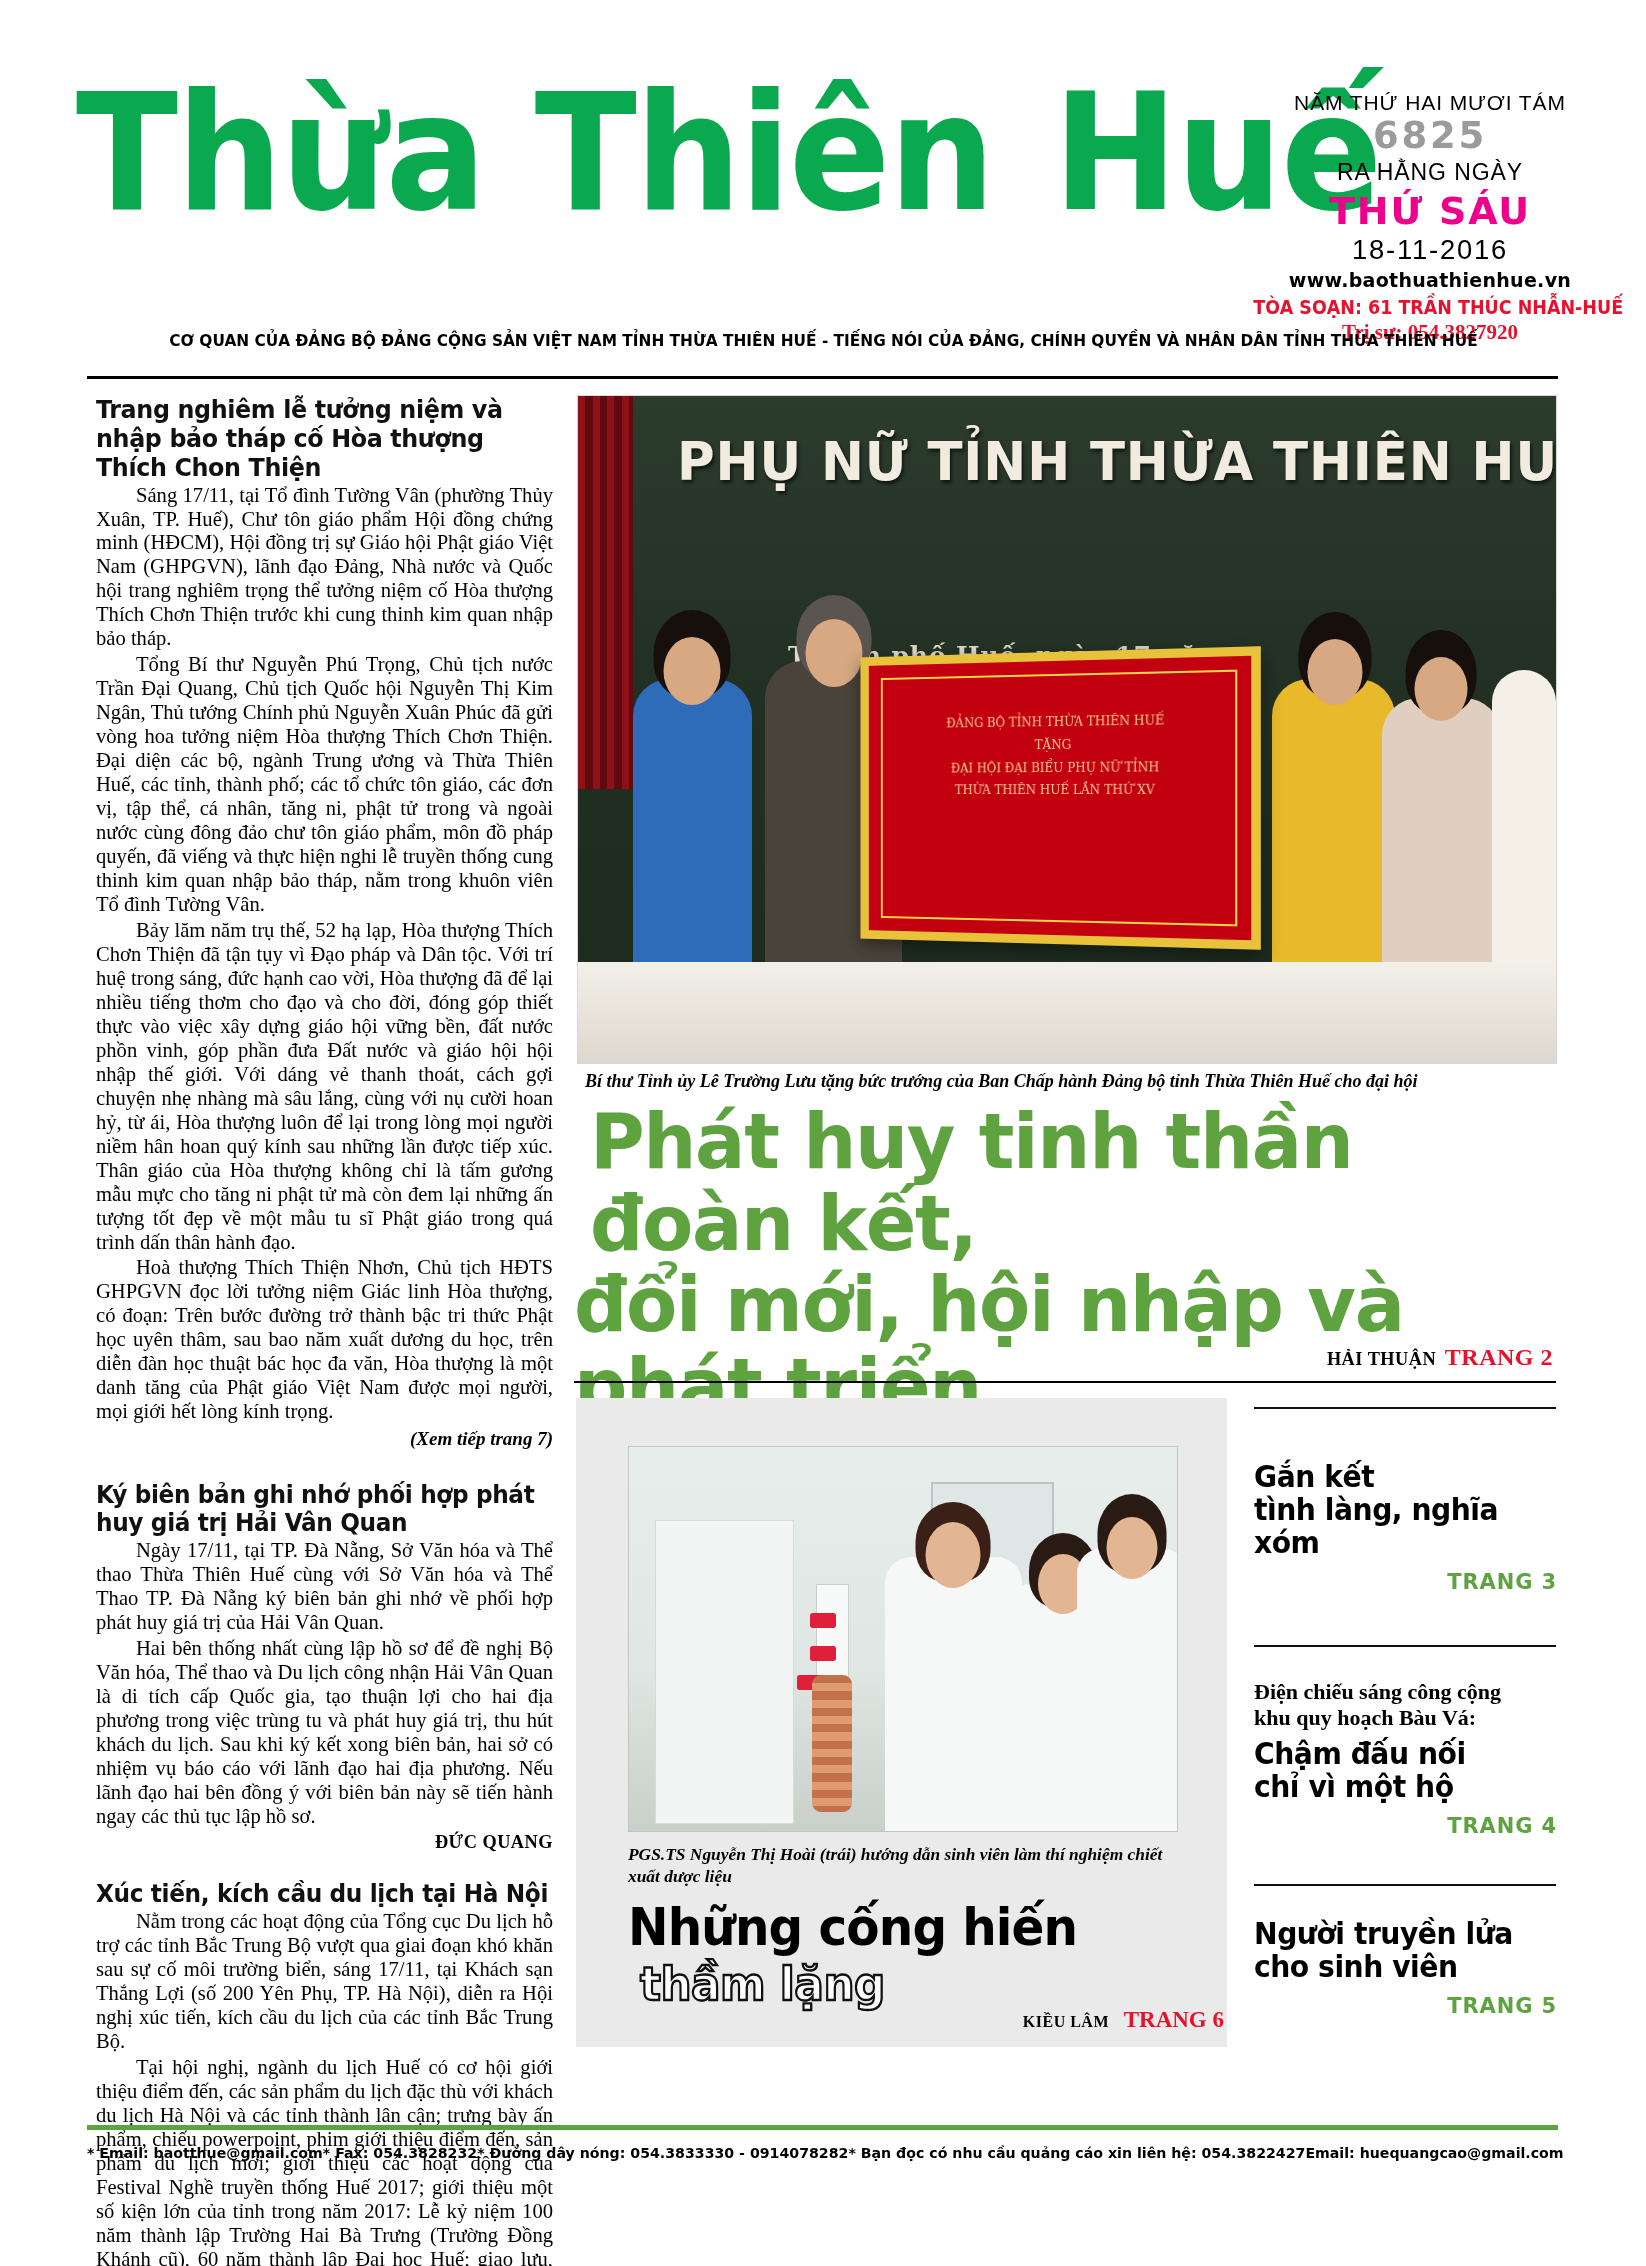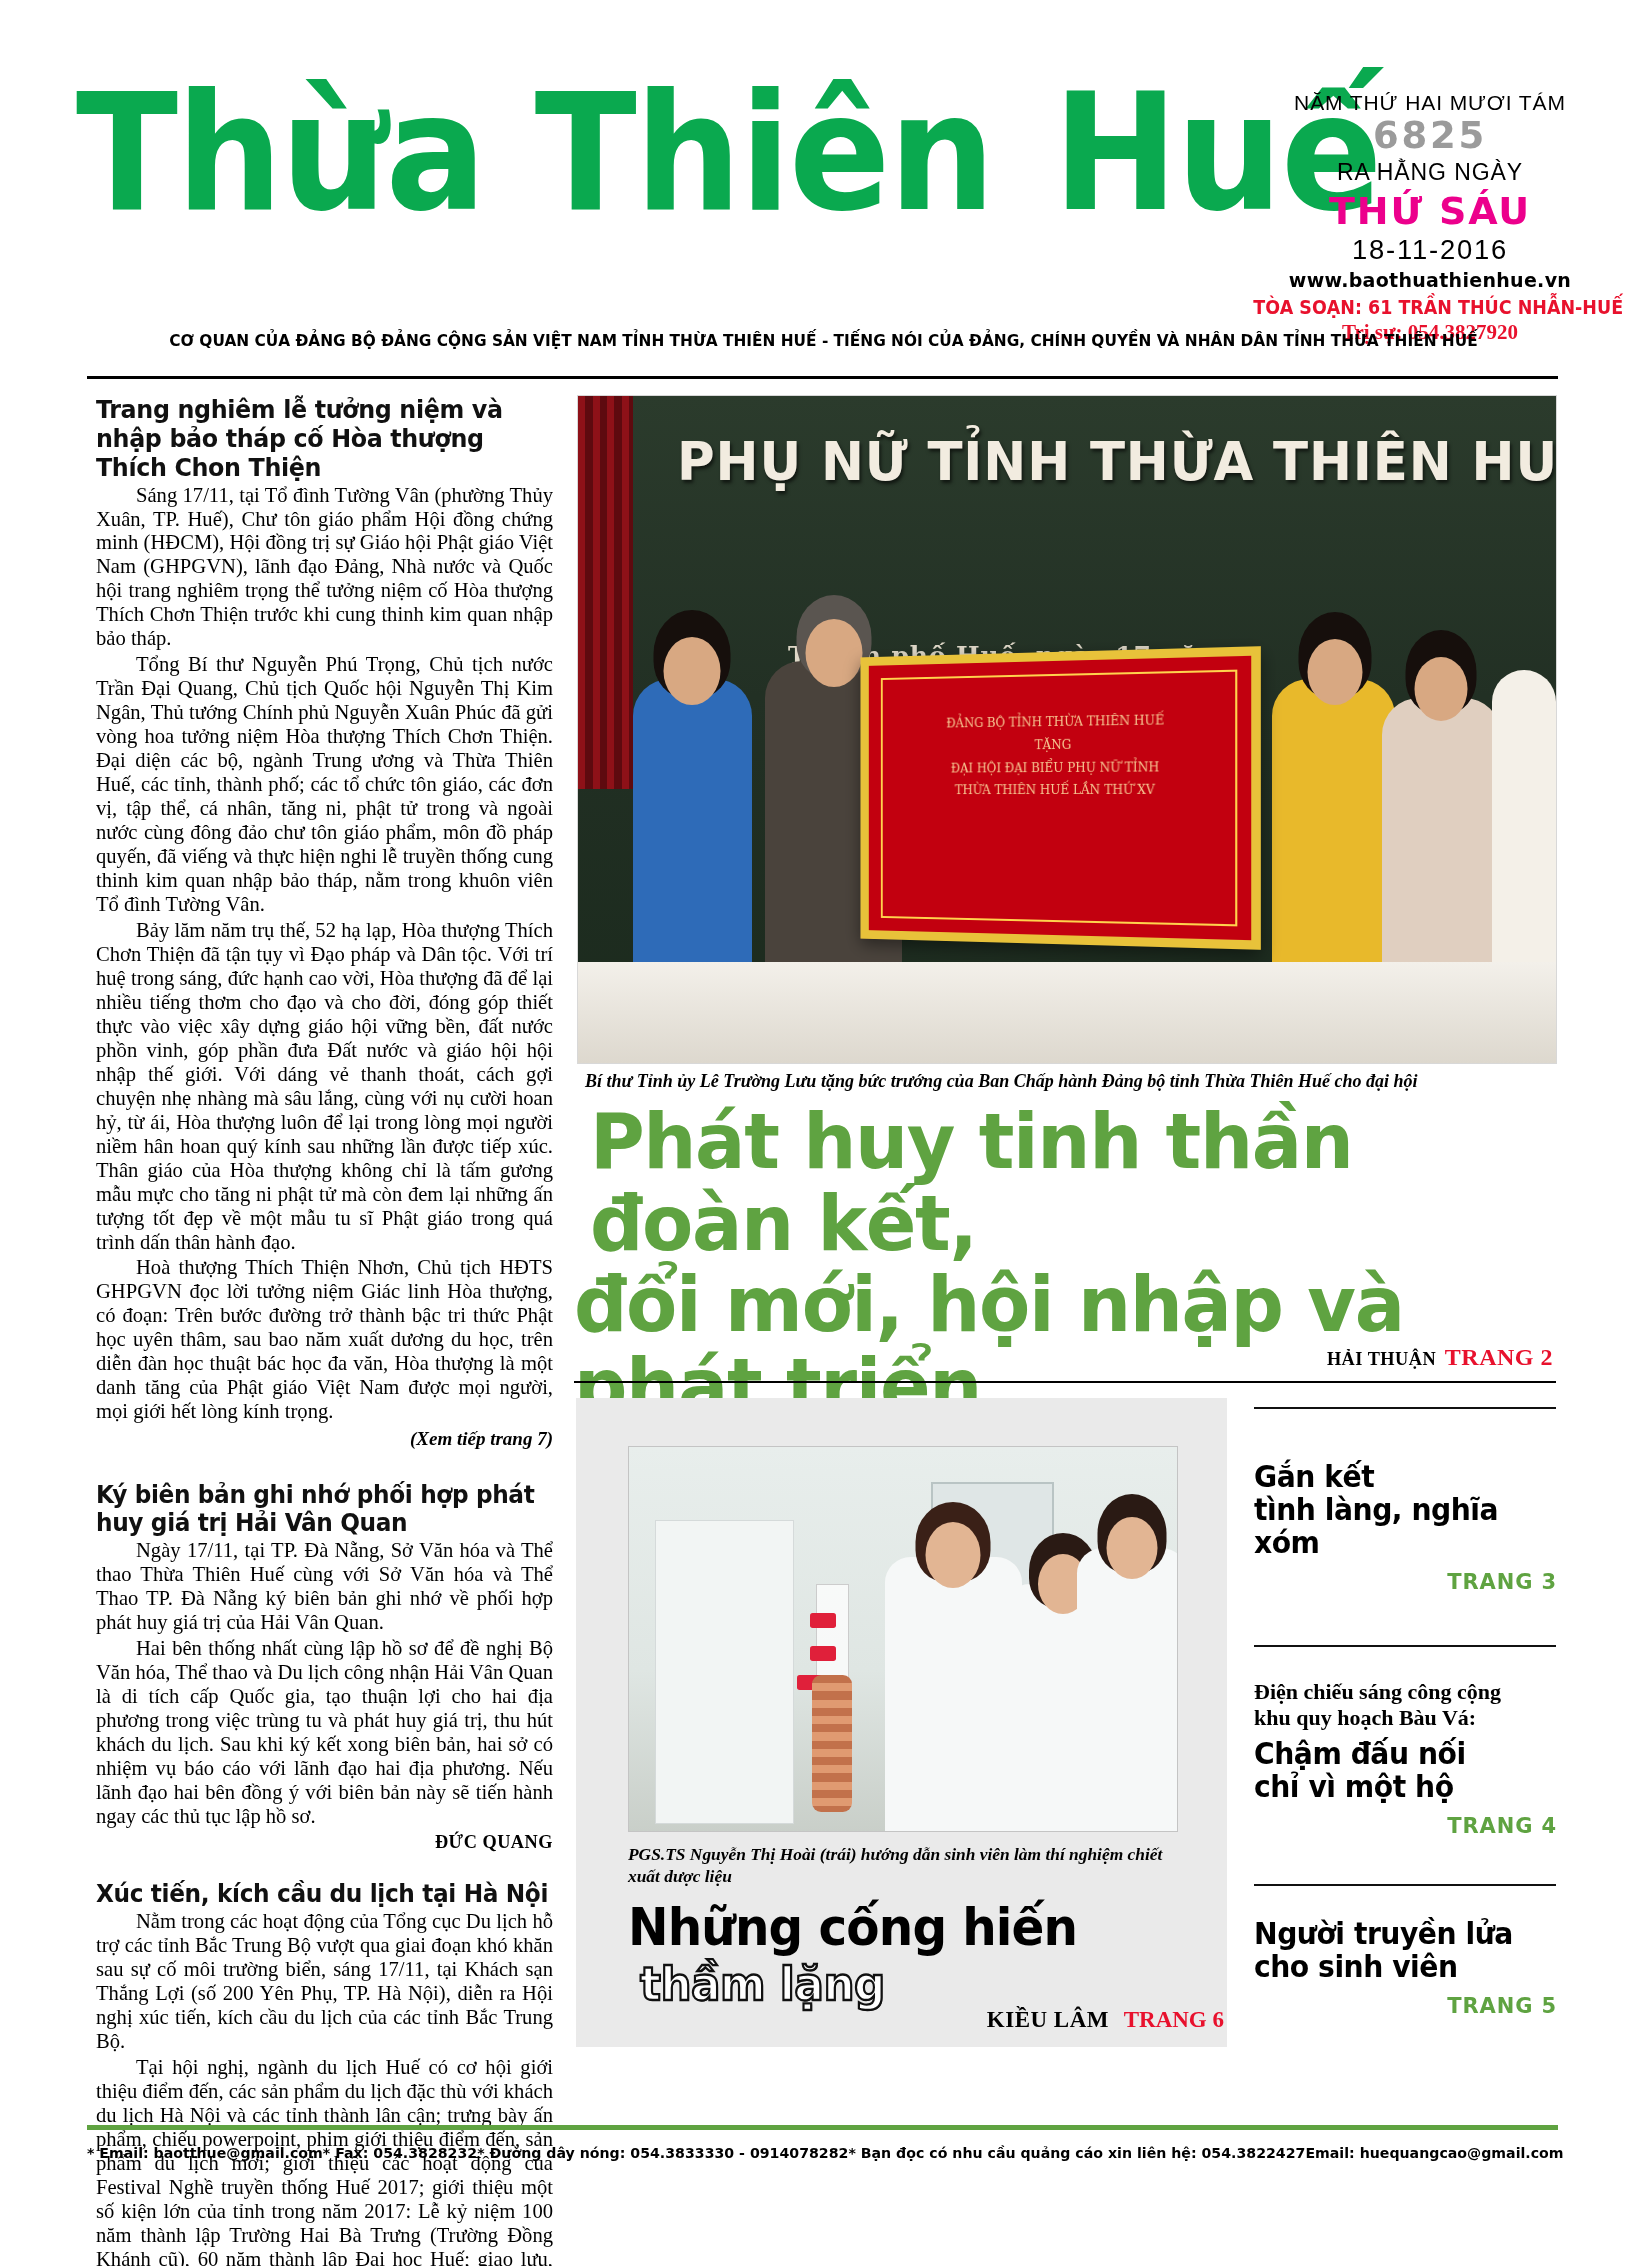--- a/index.html
+++ b/index.html
@@ -101,21 +101,21 @@
   .lab-head{position:absolute;left:50%;transform:translateX(-50%);border-radius:50%;background:#e2b593;}
   .lab-hair{position:absolute;left:50%;transform:translateX(-50%);border-radius:50% 50% 40% 40%;background:#2a1a14;}
   .cap2{position:absolute;left:628px;top:1844px;width:548px;font-style:italic;font-weight:bold;
     font-size:17.4px;line-height:1.24;font-family:"Liberation Serif",serif;}
   .hl2a{position:absolute;left:628px;top:1902px;width:603px;font-family:"DejaVu Sans",sans-serif;
     font-weight:bold;font-size:51px;line-height:1;letter-spacing:-0.9px;transform:scaleX(.95);transform-origin:left top;}
   .hl2b{position:absolute;left:640px;top:1957px;font-family:"DejaVu Sans",sans-serif;font-weight:bold;
     font-size:46px;color:#fff;-webkit-text-stroke:2.3px #111;letter-spacing:-0.5px;transform:scaleX(.95);
     transform-origin:left top;text-shadow:0.9px 0.9px 0 #111;}
   .hl2credit{position:absolute;left:822px;top:2007px;width:402px;text-align:right;}
-  .hl2credit .au{font-family:"Liberation Serif",serif;font-weight:bold;font-size:23px;letter-spacing:0.5px;}
+  .hl2credit .au{font-family:"Liberation Serif",serif;font-weight:bold;font-size:16px;letter-spacing:0.5px;}
   .hl2credit .tr{font-family:"Liberation Serif",serif;font-weight:bold;font-size:23px;color:#e8112d;margin-left:11px;}
 
   
   .sep{position:absolute;width:302px;height:1.8px;background:#111;left:1254px;}
   .teaser{position:absolute;left:1254px;width:303px;}
   .t-kicker{font-family:"Liberation Serif",serif;font-weight:bold;font-size:22px;line-height:1.16;}
   .t-title{font-family:"DejaVu Sans",sans-serif;font-weight:bold;font-size:30px;line-height:1.1;
     letter-spacing:-0.5px;transform:scaleX(.94);transform-origin:left top;width:322px;}
   .t-page{text-align:right;font-family:"DejaVu Sans",sans-serif;font-weight:bold;font-size:21px;
     color:#5fa341;letter-spacing:0.9px;margin-top:11px;}

